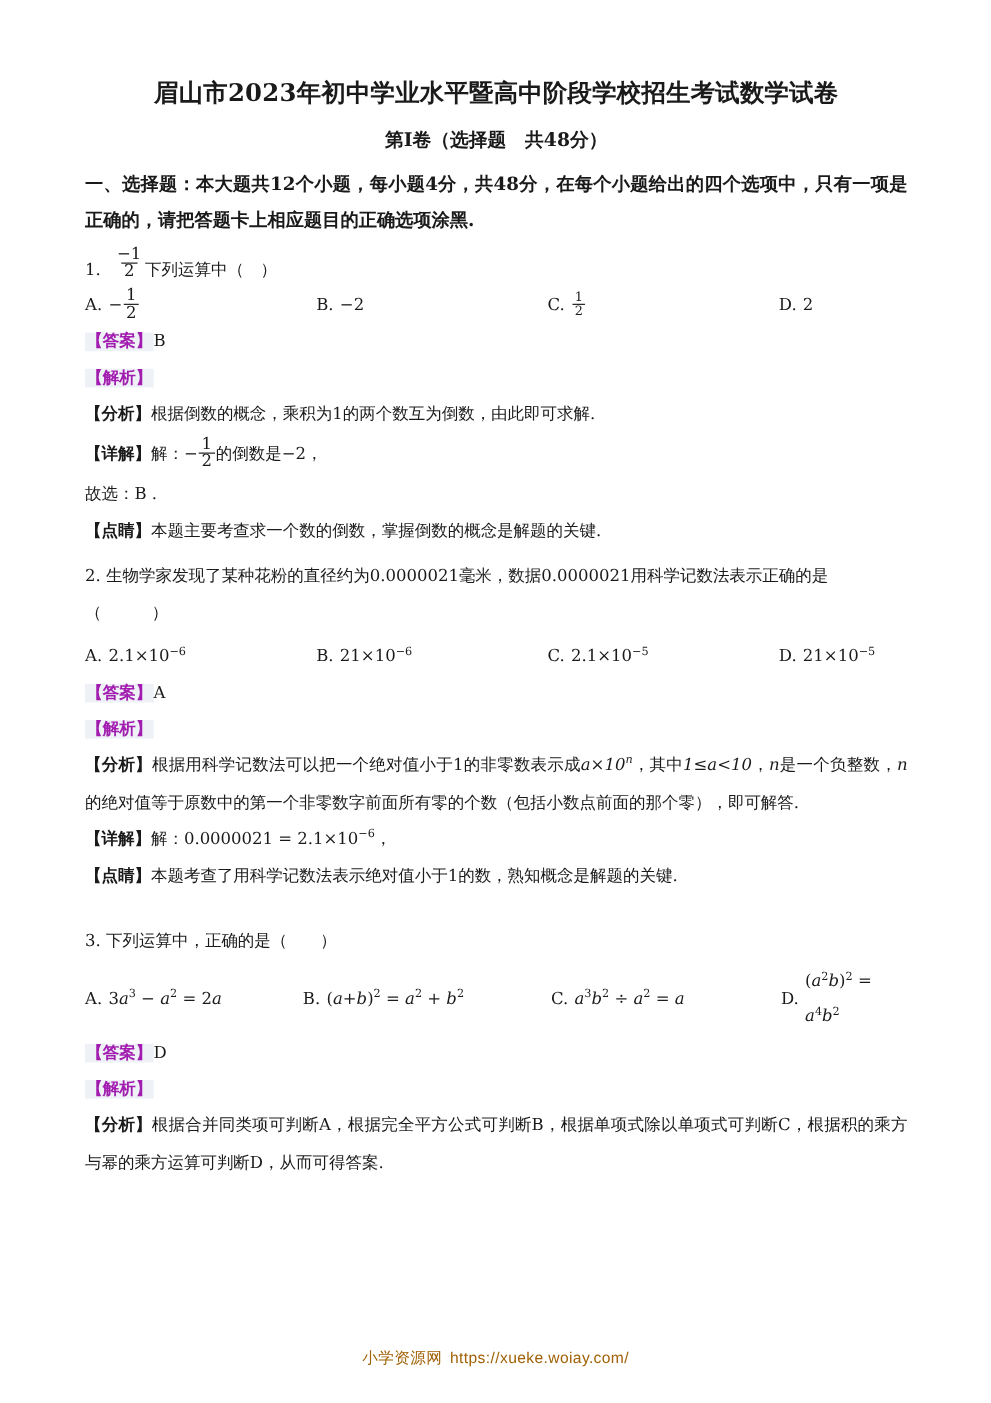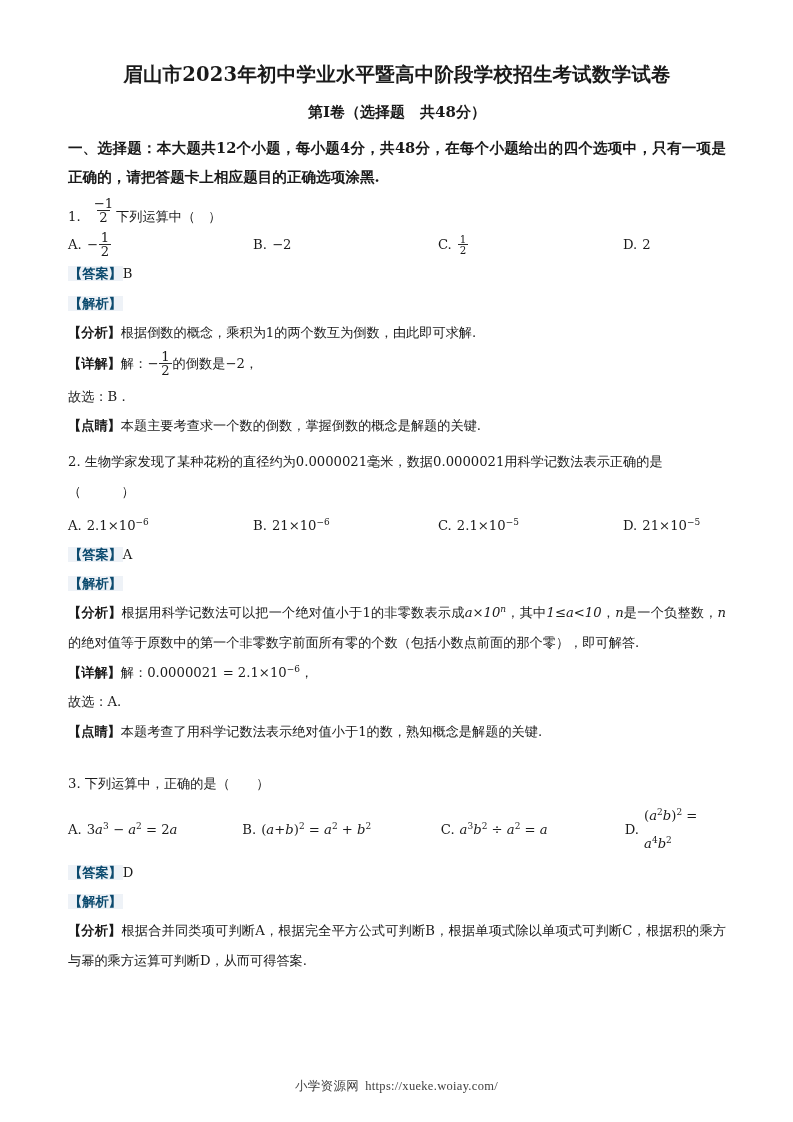--- a/index.html
+++ b/index.html
@@ -37,21 +37,21 @@
     font-weight:bold;
     line-height:1.95;
     margin:12px 0 0 0;
     text-align:justify;
   }
   .qline{font-size:13.2px;line-height:2.2;}
   .para{font-size:13.2px;line-height:2.25;text-align:justify;}
 
   
   .tag{
-    color:#0c4a6e;
+    color:#a21caf;
     background:#eef2f7;
     font-weight:bold;
     padding:0 1px;
   }
   .tagline{font-size:13.2px;line-height:2.2;}
 
   
   .opts{
     display:flex;
     align-items:center;
@@ -97,23 +97,23 @@
   .q1stem .num1{margin-right:10px;}
 
   .paren{letter-spacing:.35em;}
 
   
   .footer{
     position:absolute;
     left:0;right:0;
     top:1078px;
     text-align:center;
-    font-family:Liberation Serif, serif;
+    font-family:Liberation Sans, sans-serif;
     font-size:12.5px;
-    color:#404040;
+    color:#a16207;
     letter-spacing:.3px;
   }
   .sp{display:inline-block;width:.5em;}
 </style>
 </head>
 <body>
 
 <div class="page">
 
   <div class="doc-title">眉山市2023年初中学业水平暨高中阶段学校招生考试数学试卷</div>
@@ -217,23 +217,20 @@
 
   <div class="para">
     <b>【分析】</b><span>根据用科学记数法可以把一个绝对值小于1的非零数表示成</span><span class="mi">a×10</span><sup class="mi">n</sup><span>，其中</span><span class="mi">1≤a&lt;10</span><span>，</span><span class="mi">n</span><span>是一个负整数，</span><span class="mi">n</span><span>的绝对值等于原数中的第一个非零数字前面所有零的个数（包括小数点前面的那个零），即可解答.</span>
   </div>
 
   <div class="para">
     <b>【详解】</b><span>解：</span><span>0.0000021 = 2.1×10</span><sup>−6</sup><span>，</span>
   </div>
 
   <div class="para">
-    <span>故选：</span><span>A.</span>
-  </div>
-  <div class="para">
     <b>【点睛】</b><span>本题考查了用科学记数法表示绝对值小于1的数，熟知概念是解题的关键.</span>
   </div>
 
   <div class="para" style="margin-top:22px;">
     <span>3.</span>
     <span>下列运算中，正确的是（　　）</span>
   </div>
 
   <div class="opts q3" style="margin-top:4px;">
     <span class="opt o1">

